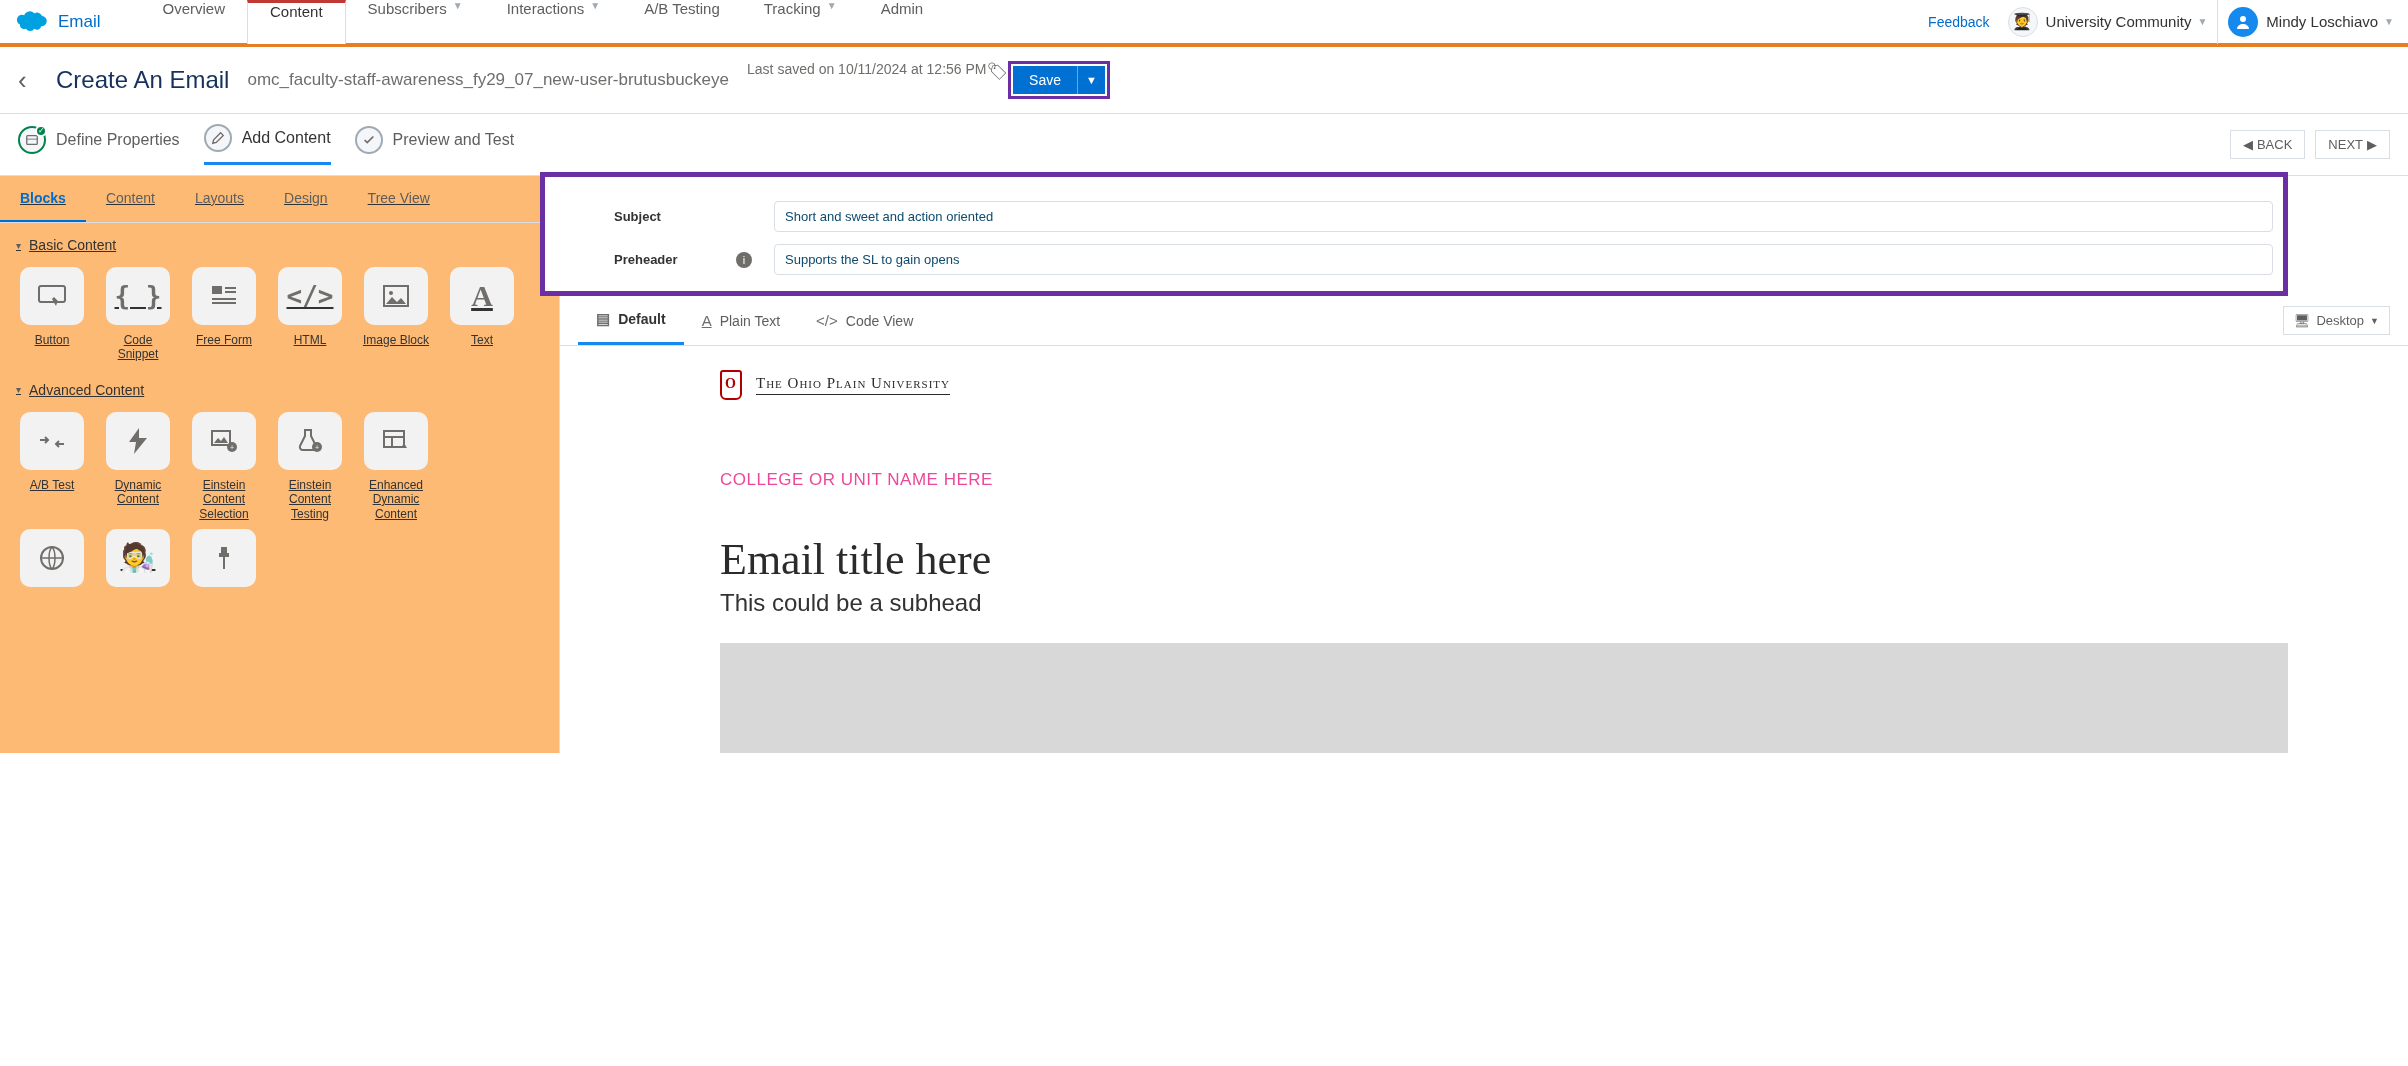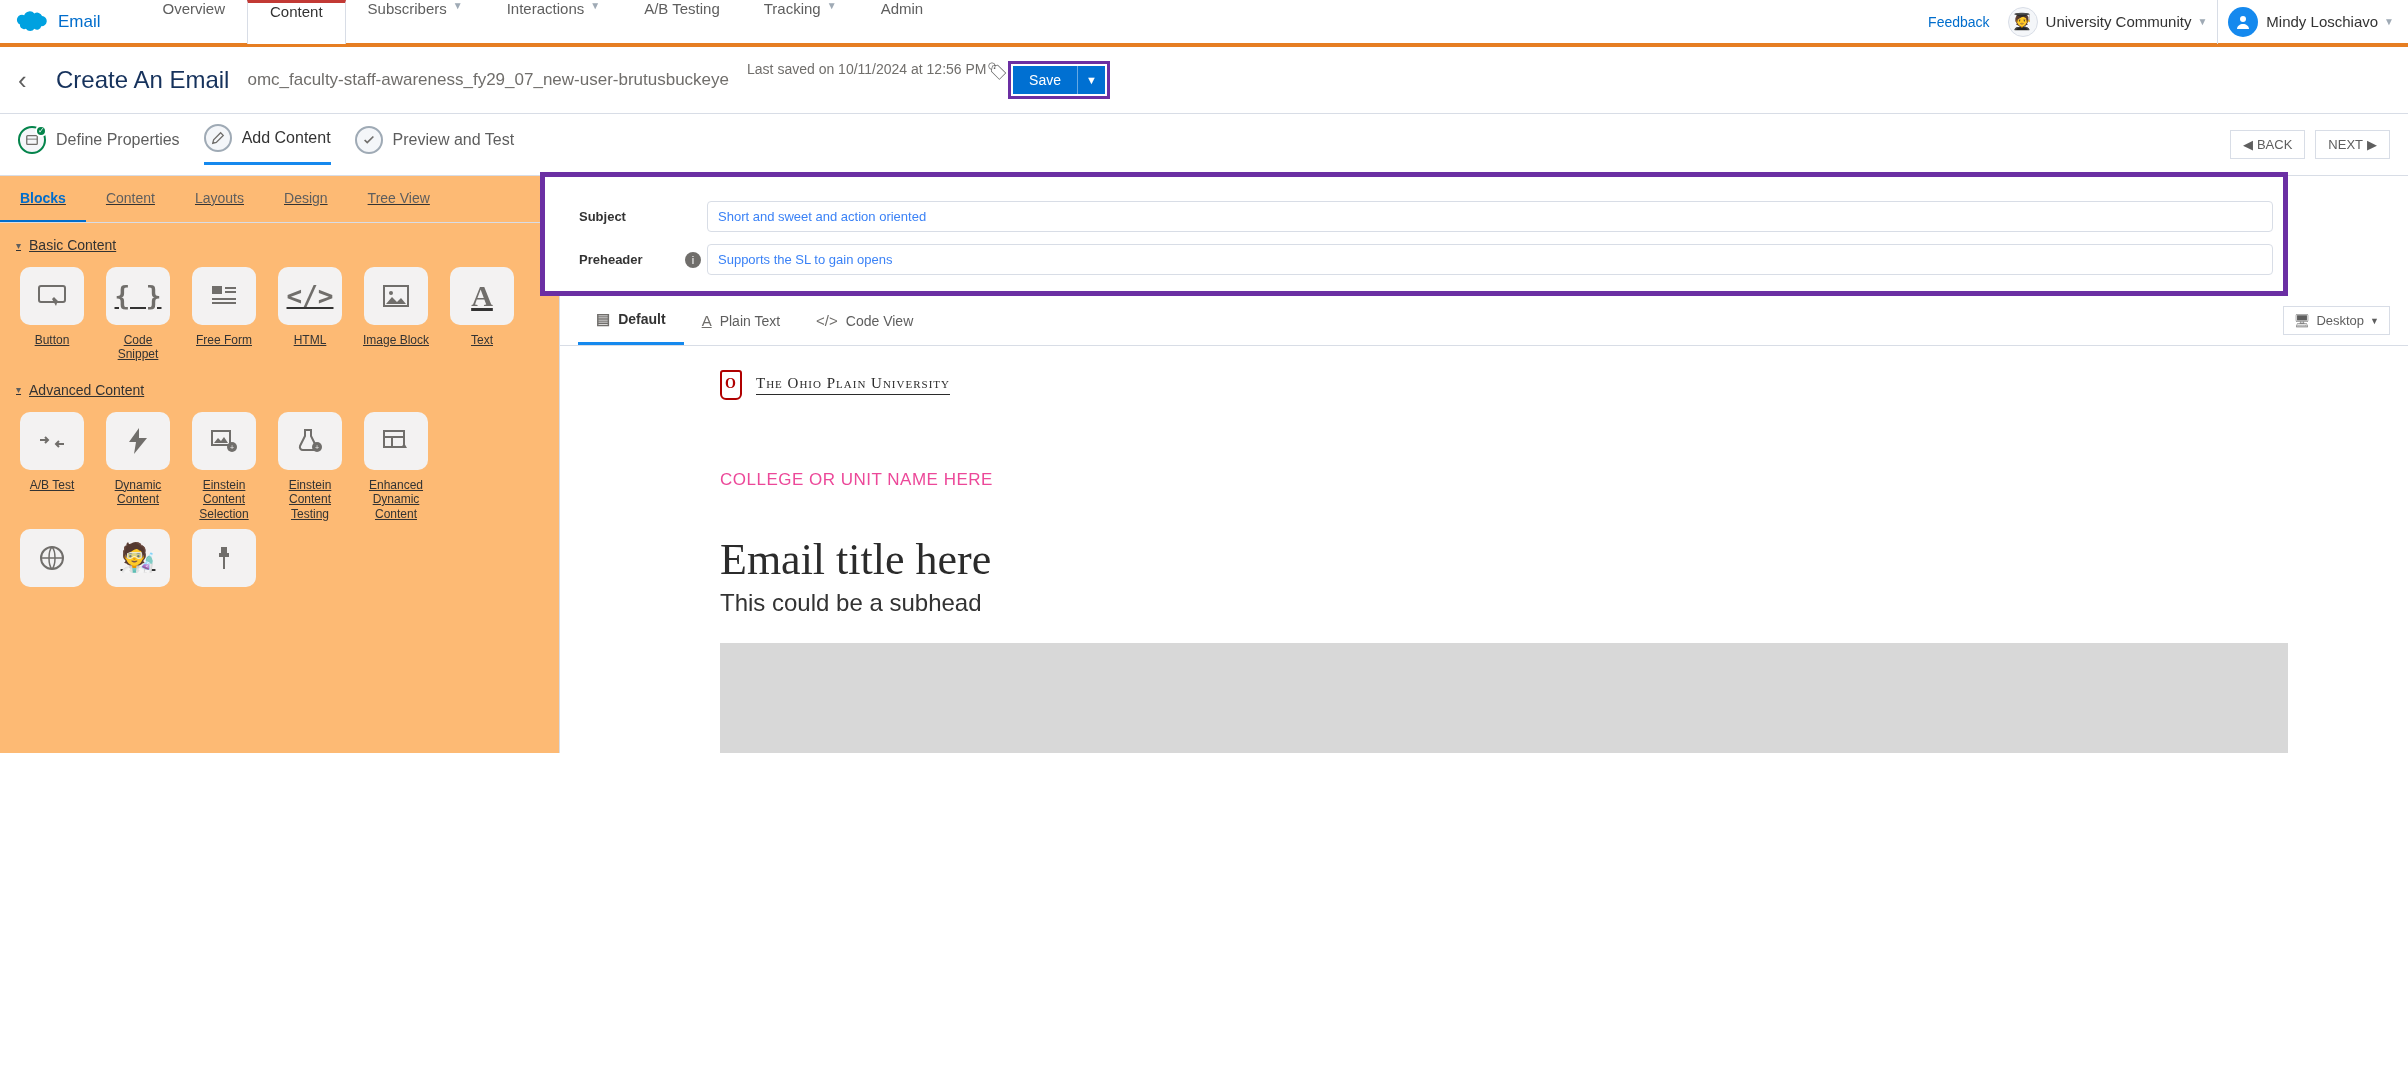--- a/index.html
+++ b/index.html
@@ -49,24 +49,24 @@
   .left-tab.active { color:#006dcc; border-bottom:2px solid #006dcc; font-weight:600; }
   .section-head { display:flex; align-items:center; gap:8px; padding:14px 16px 6px; font-size:14px; color:#333; cursor:pointer; }
   .section-head .sh-chev { font-size:10px; color:#5e5e5e; }
   .block-grid { display:flex; flex-wrap:wrap; gap:14px; padding: 8px 16px 6px; }
   .block { width:72px; display:flex; flex-direction:column; align-items:center; gap:8px; cursor:grab; }
   .block .tile { width:64px; height:58px; background:#f3f2f2; border-radius:10px; display:flex; align-items:center; justify-content:center; color:#706e6b; font-size:26px; }
   .block .lbl { font-size:12px; color:#333; text-align:center; line-height:1.2; }
 
   .right { flex:1; position:relative; }
   .purple-box { position:relative; border:5px solid #6b2fa3; margin: -4px 120px 0 -20px; padding: 18px 10px 10px 34px; background:#fff; }
-  .fieldrow { display:flex; align-items:center; gap:6px; padding:6px 0; }
+  .fieldrow { display:flex; align-items:center; gap:22px; padding:6px 0;margin-left:35px; }
   .fieldrow .flabel { width:100px; font-size:13px; color:#333; font-weight:600; }
   .fieldrow .info { width:16px; height:16px; border-radius:50%; background:#706e6b; color:#fff; font-size:11px; display:flex; align-items:center; justify-content:center; }
-  .fieldrow .finput { flex:1; border:1px solid #d8dde6; border-radius:4px; padding:7px 10px; font-size:13px; color:#3b82f6; background:#fff; }
+  .fieldrow .finput { flex:1; border:1px solid #d8dde6; border-radius:4px; padding:7px 10px; font-size:13px; color:#0c4a6e; background:#fff; }
   .view-tabs { display:flex; align-items:center; border-bottom:1px solid #d8dde6; padding: 0 18px; margin-top:0; }
   .view-tab { display:flex; align-items:center; gap:8px; padding:14px 18px; font-size:14px; color:#5e5e5e; cursor:pointer; }
   .view-tab.active { color:#333; font-weight:700; border-bottom:3px solid #1589ee; }
   .view-tab .vicon { font-size:15px; color:#706e6b; }
   .view-tabs .device { margin-left:auto; border:1px solid #d8dde6; padding:6px 10px; display:flex; gap:6px; align-items:center; cursor:pointer; color:#5e5e5e; font-size:13px; }
 
   .email-canvas { padding: 16px 120px 0 160px; background:#fff; }
   .osu-brand { display:flex; align-items:center; gap:14px; padding: 8px 0 10px; border-bottom: 0; }
   .osu-shield { width:22px; height:30px; border:2px solid #b00000; border-radius:3px 3px 6px 6px; position:relative; }
   .osu-shield::after { content:"O"; color:#b00000; font-weight:700; font-size:14px; position:absolute; left:3px; top:4px; font-family: Georgia, serif;}

